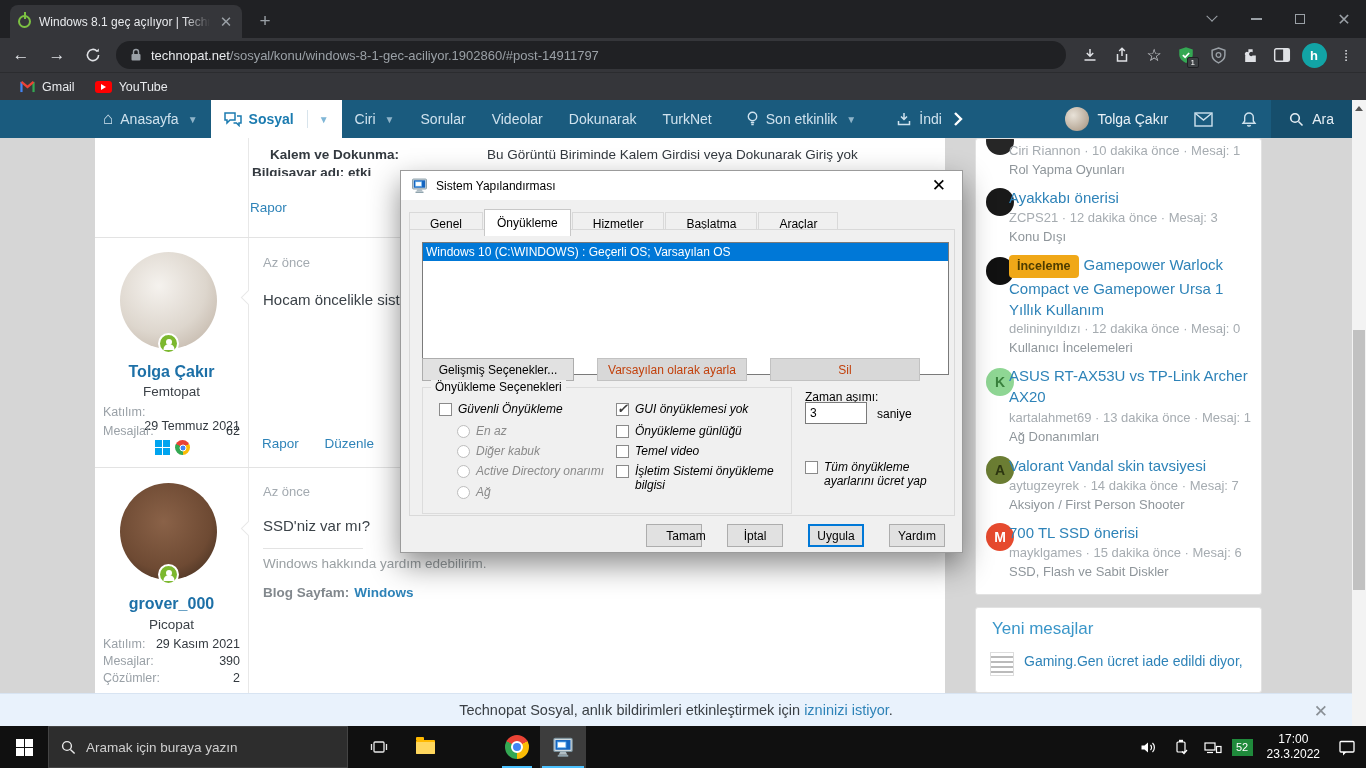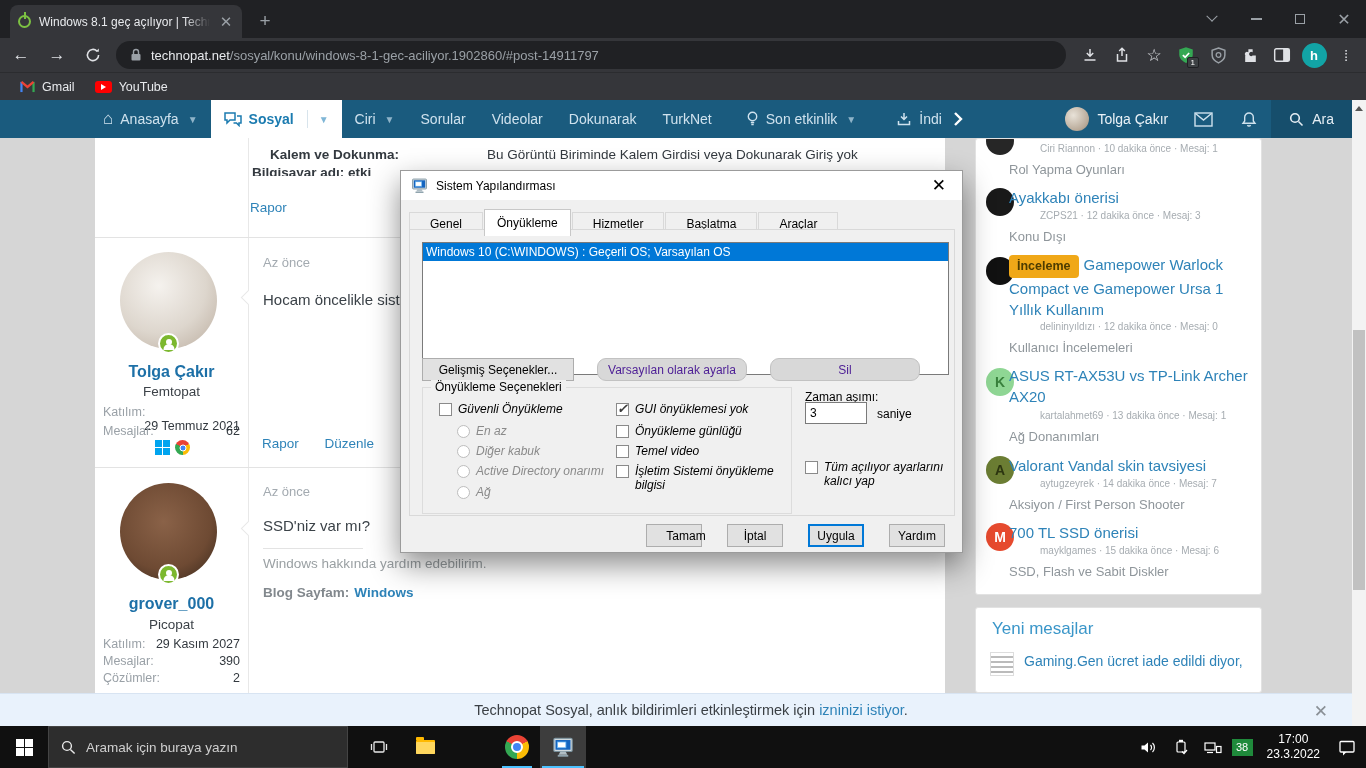--- a/index.html
+++ b/index.html
@@ -95,21 +95,21 @@
   .sig-sep { position:absolute; left:168px; width:100px; height:1px; background:#e3e3e3; }
   .signature { position:absolute; left:168px; font-size:13.5px; color:#9aa0a3; }
   .blog-line { position:absolute; left:168px; font-size:13.5px; color:#82888d; font-weight:bold; }
   .blog-line a { font-weight:bold; color:#2e83b8; text-decoration:none; margin-left:5px; }
 
   
   .side-card { position:absolute; left:975px; top:138px; width:287px; height:457px; background:#fff; border:1px solid #e2e2e2; border-radius:3px; overflow:hidden; }
   .thr-avatar { position:absolute; left:10px; width:28px; height:28px; border-radius:50%; }
   .thr-letter { display:flex; align-items:center; justify-content:center; font-size:14px; font-weight:bold; }
   .thr-title { position:absolute; left:33px; width:243px; font-size:15px; line-height:21px; color:#2e83b8; }
-  .thr-meta { position:absolute; left:33px; width:243px; font-size:10px; color:#a6acb1;margin-left:31px; }
+  .thr-meta { position:absolute; left:33px; width:243px; font-size:13px; color:#a6acb1; }
   .thr-cat  { position:absolute; left:33px; width:243px; font-size:13px; color:#8f969b; }
   .badge-review { display:inline-block; background:#f0a818; color:#4d3c00; font-size:12.5px; font-weight:bold; padding:1px 8px; border-radius:4px; margin-right:5px; }
   .newmsg-card { position:absolute; left:975px; top:607px; width:287px; height:86px; background:#fff; border:1px solid #e2e2e2; border-radius:3px; overflow:hidden; }
   .newmsg-header { position:absolute; left:16px; top:11px; font-size:17px; color:#3a96c9; }
   .newmsg-avatar { position:absolute; left:14px; top:44px; width:24px; height:24px; border:1px solid #ddd; background:repeating-linear-gradient(#fff 0 3px, #bbb 3px 5px); }
   .newmsg-title { position:absolute; left:48px; top:41px; width:230px; font-size:14px; line-height:24px; color:#2e83b8; }
 
   
   .pg-scroll { position:absolute; left:1352px; top:100px; width:14px; height:626px; background:#f3f3f3; }
   .pg-up { position:absolute; left:3px; top:6px; width:0; height:0; border-left:4px solid transparent; border-right:4px solid transparent; border-bottom:5px solid #555; }
@@ -122,35 +122,35 @@
   .dlg-title-text { margin-left:8px; font-size:12px; color:#000; }
   .dlg-close { margin-left:auto; font-size:17px; font-weight:300; color:#000; padding:0 6px; }
   .dlg-tabs { position:absolute; left:8px; top:37px; display:flex; align-items:flex-end; }
   .dlg-tab { padding:4px 20px; border:1px solid #d9d9d9; border-bottom:none; background:#f0f0f0; margin-right:1px; position:relative; }
   .dlg-tab.active { background:#fff; padding:6px 12px; top:1px; z-index:3; border-color:#c8c8c8; }
   .dlg-panel { position:absolute; left:8px; top:58px; width:546px; height:287px; border:1px solid #d9d9d9; background:#f0f0f0; z-index:1; }
   .boot-list { position:absolute; left:12px; top:12px; width:527px; height:133px; background:#fff; border:1px solid #7a7a7a; }
   .boot-row { height:18px; background:#0078d7; color:#fff; padding:2px 3px 0; font-size:12px; white-space:nowrap; overflow:hidden; }
   .btn { position:absolute; height:23px; background:#e1e1e1; border:1px solid #adadad; font-size:12px; color:#000;
          display:flex; align-items:center; justify-content:center; font-family:"Liberation Sans",sans-serif;text-align:center; }
-  .btn.disabled { background:#d8d8d8; border-color:#c2c2c2; color:#4c1d95;border-radius:9px; }
+  .btn.disabled { background:#d8d8d8; border-color:#c2c2c2; color:#c2410c; }
   .groupbox { position:absolute; left:12px; top:157px; width:370px; height:127px; border:1px solid #dcdcdc; }
   .group-legend { position:absolute; left:8px; top:-8px; background:#f0f0f0; padding:0 4px; font-size:12px; }
   .opt { position:absolute; display:flex; align-items:flex-start; gap:6px; font-size:12px;font-style:italic; }
   .opt.disabled { color:#8a8a8a; }
   .cb { width:13px; height:13px; background:#fff; border:1px solid #8a8a8a; position:relative; flex:0 0 auto; margin-top:1px; }
   .cb.checked::after { content:"✓"; position:absolute; left:0px; top:-3px; font-size:13px; font-weight:bold; color:#3a3a3a; }
   .radio { width:13px; height:13px; background:#fff; border:1px solid #bdbdbd; border-radius:50%; flex:0 0 auto; margin-top:1px; }
   .msc-input { position:absolute; width:62px; height:22px; border:1px solid #7a7a7a; background:#fff; font-size:12px; padding:2px 4px; font-family:"Liberation Sans",sans-serif; }
   .dlg-label { position:absolute; font-size:12px; }
   .btn.apply { border:2px solid #0078d7; }
 
   
   .notifbar { position:absolute; left:0; top:693px; width:1352px; height:33px; background:#e9f2fc; border-top:1px solid #d8e4f2; }
-  .notif-text { position:absolute; left:15px; width:100%; top:8px; text-align:center; font-size:14.5px; color:#3b4045; }
+  .notif-text { position:absolute; left:0; width:100%; top:8px; text-align:center; font-size:14.5px; color:#3b4045; }
   .notif-close { position:absolute; right:24px; top:7px; font-size:17px; color:#8a9096; }
 
   
   .taskbar { position:absolute; left:0; top:726px; width:1366px; height:42px; background:#101010; display:flex; align-items:stretch; z-index:60; }
   .tb-start { width:48px; display:flex; align-items:center; justify-content:center; }
   .start-grid { width:17px; height:17px; display:grid; grid-template-columns:8px 8px; grid-template-rows:8px 8px; gap:1px; }
   .start-grid i { background:#fff; }
   .tb-search { width:300px; background:#2d2d2d; border:1px solid #444; display:flex; align-items:center; gap:10px; padding:0 12px; margin:0; }
   .tb-search-text { color:#cfcfcf; font-size:13.5px; }
   .tb-task { width:46px; display:flex; align-items:center; justify-content:center; }
@@ -401,21 +401,21 @@
     <div class="post" style="top:329px;height:226px;">
       <div class="avatar-big avatar-grover" style="top:16px;"></div>
       <div class="online-badge" style="left:63px;top:97px;">
           <span class="ob-head"></span>
           <span class="ob-body"></span>
         </div>
       <div class="u-name" style="top:128px;">grover_000</div>
       <div class="u-title" style="top:150px;">Picopat</div>
       <div class="u-stat" style="top:170px;">
         <span>Katılım:</span>
-        <b>29 Kasım 2027</b>
+        <b>29 Kasım 2021</b>
       </div>
       <div class="u-stat" style="top:187px;">
         <span>Mesajlar:</span>
         <b>390</b>
       </div>
       <div class="u-stat" style="top:204px;">
         <span>Çözümler:</span>
         <b>2</b>
       </div>
       <div class="bubble-arrow" style="top:56px;"></div>
@@ -555,21 +555,21 @@
           <span class="cb"></span>
           <span>İşletim Sistemi önyükleme bilgisi</span>
         </div>
       </div>
 
       <span class="dlg-label" style="left:395px;top:160px;">Zaman aşımı:</span>
       <input class="msc-input" style="left: 395px; top: 172px;" value="3">
       <span class="dlg-label" style="left:467px;top:177px;">saniye</span>
       <div class="opt" style="left:395px;top:230px;width:150px;">
         <span class="cb"></span>
-        <span>Tüm açılıyor ayarlarını kalıcı yap</span>
+        <span>Tüm önyükleme ayarlarını ücret yap</span>
       </div>
     </div>
 
     <div class="btn" style="left:245px;top:353px;width:56px;padding-left:24px;">Tamam</div>
     <div class="btn" style="left:326px;top:353px;width:56px;">İptal</div>
     <div class="btn apply" style="left:407px;top:353px;width:56px;">Uygula</div>
     <div class="btn" style="left:488px;top:353px;width:56px;">Yardım</div>
   </div>
 
   <div class="notifbar">
@@ -634,21 +634,21 @@
           <path d="M8 12.5l2 2 3-3.5" stroke="#fff" stroke-width="1.2" fill="none"></path>
         </svg>
       </div>
       <div class="tray-ic">
         <svg width="18" height="15" viewBox="0 0 18 15">
           <rect x="1" y="3" width="10" height="7" fill="none" stroke="#fff" stroke-width="1.2"></rect>
           <path d="M3 12.5h6" stroke="#fff" stroke-width="1.2"></path>
           <rect x="12.5" y="6.5" width="4.5" height="6" fill="none" stroke="#fff" stroke-width="1.2"></rect>
         </svg>
       </div>
-      <div class="tray-badge">38</div>
+      <div class="tray-badge">52</div>
       <div class="clock">
         <div>17:00</div>
         <div>23.3.2022</div>
       </div>
       <div class="tray-ic">
         <svg width="18" height="17" viewBox="0 0 18 17">
           <rect x="2" y="2.5" width="14" height="10.5" rx="1" fill="none" stroke="#fff" stroke-width="1.3"></rect>
           <path d="M5 13v3.5L8.5 13z" fill="#fff"></path>
         </svg>
       </div>

